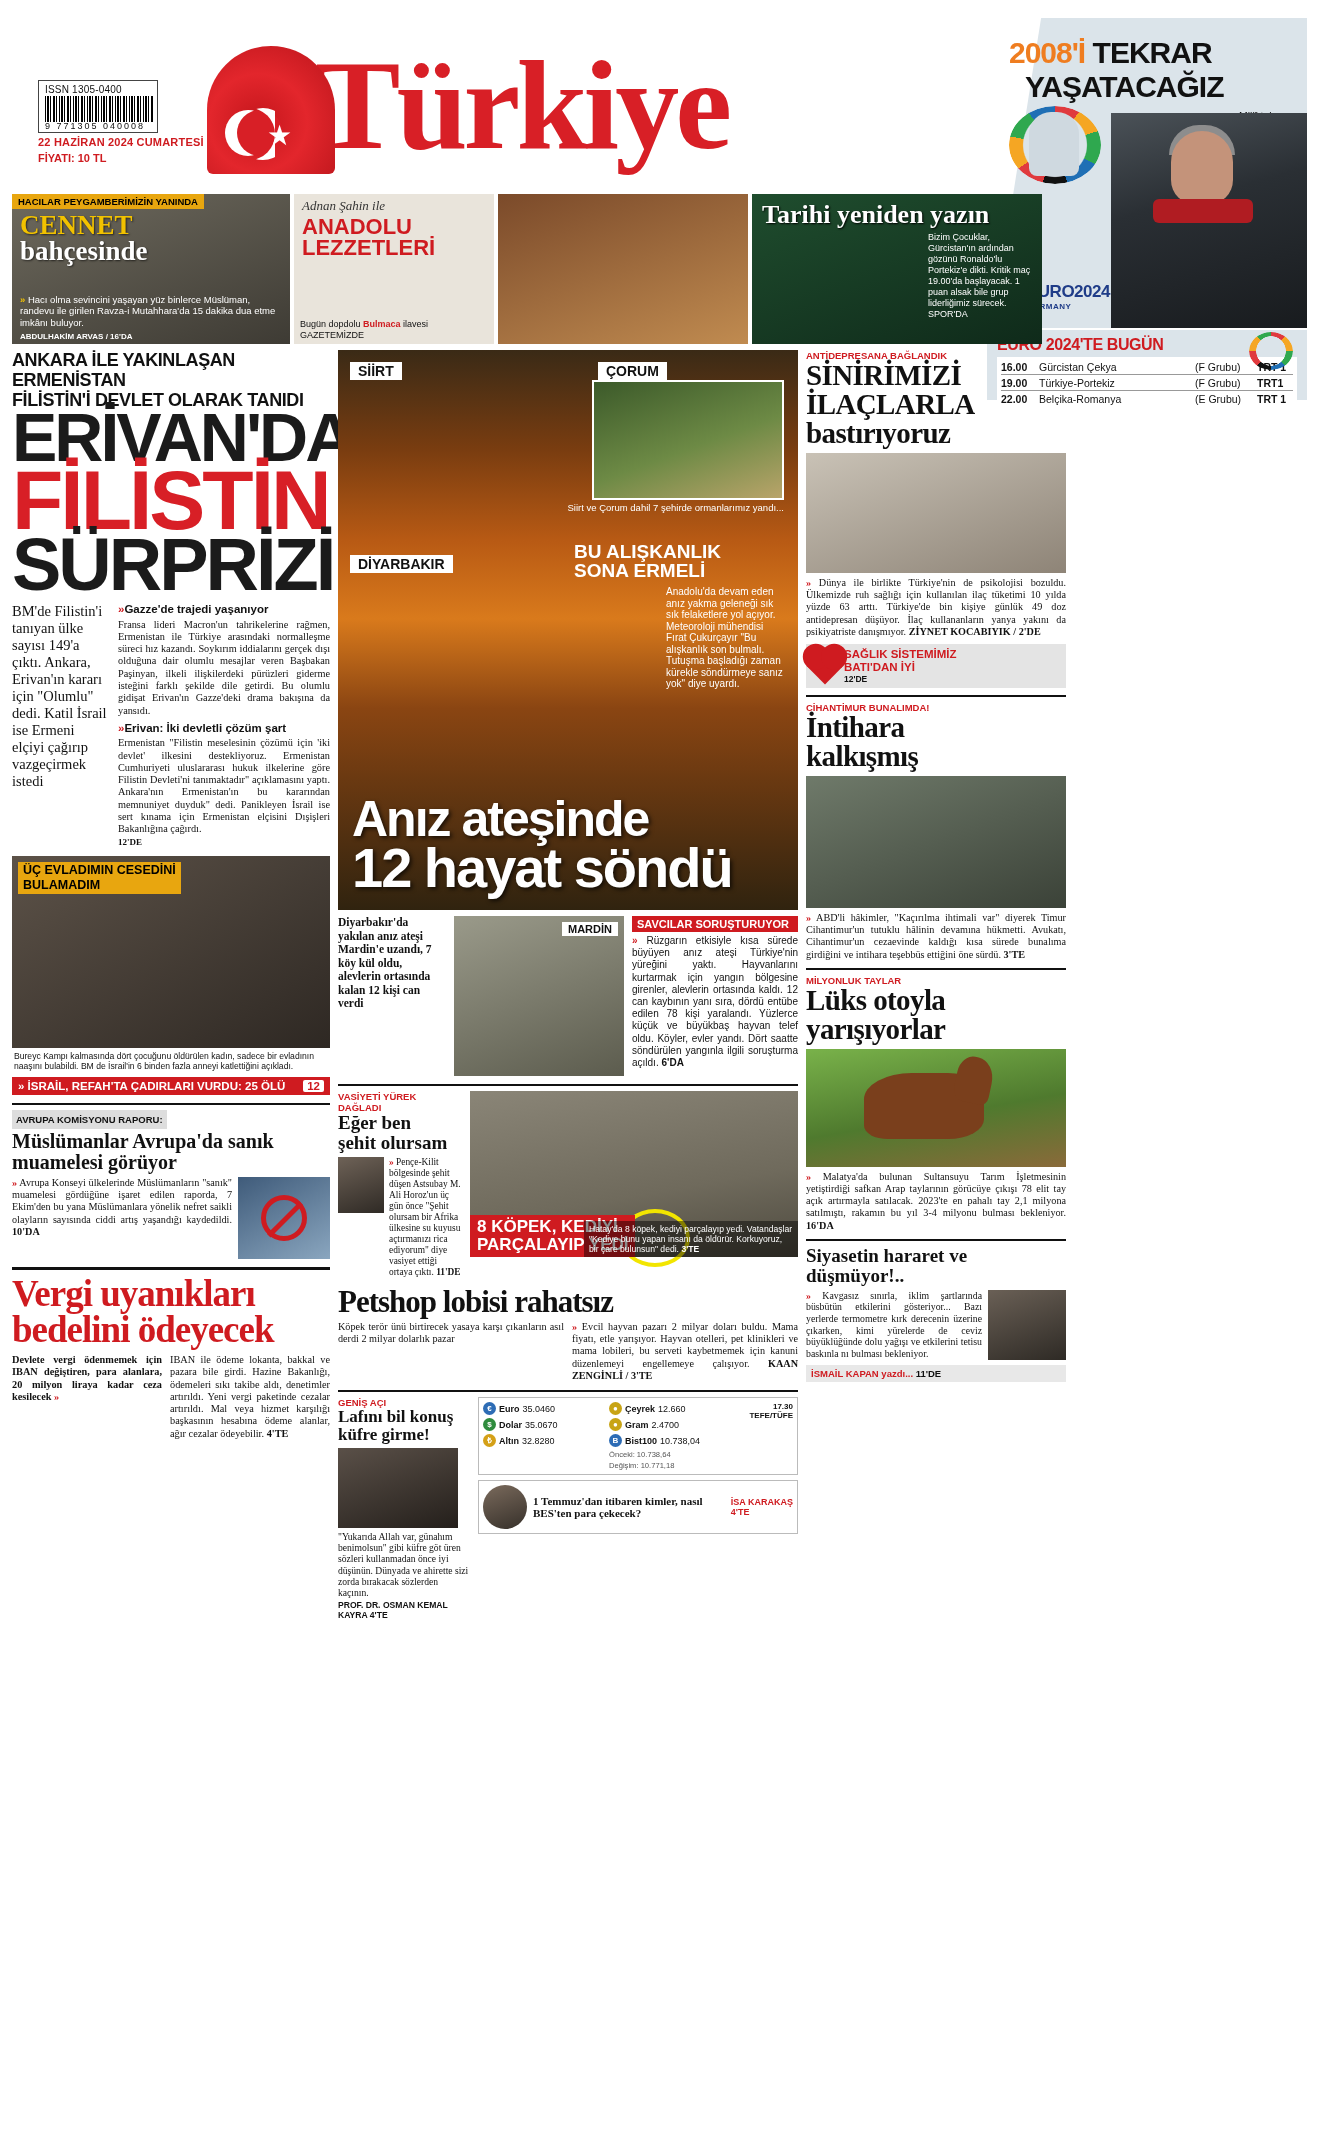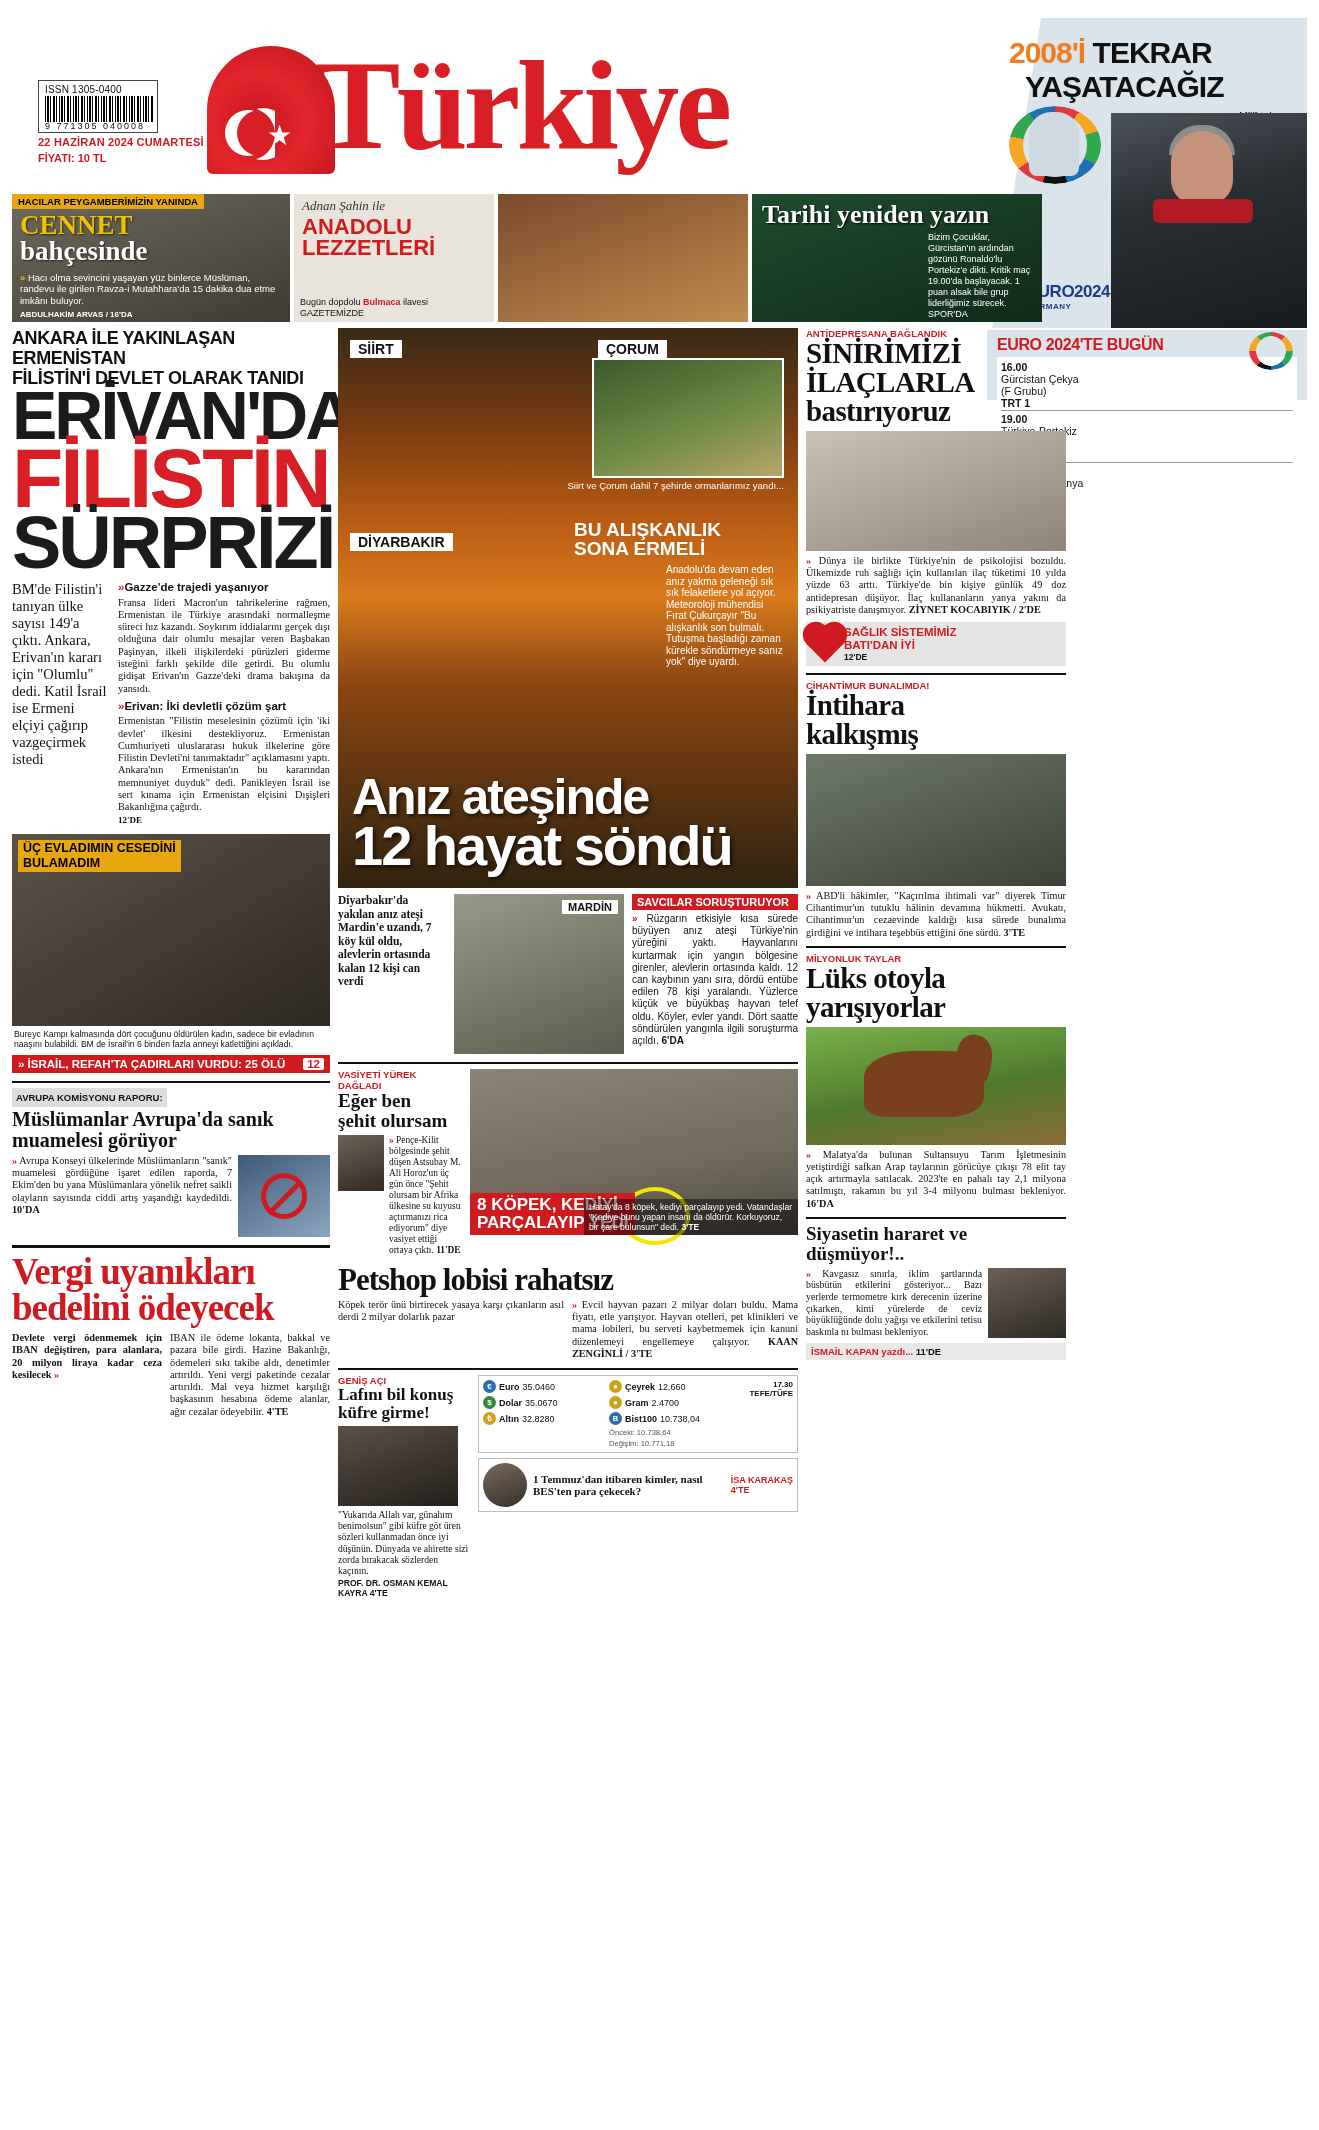--- a/index.html
+++ b/index.html
@@ -81,33 +81,33 @@
   .player-photo { position:absolute; right: -4px; bottom: 0; width: 200px; height: 215px;
     background: linear-gradient(165deg, #4b5258 0%, #2a2f34 40%, #181b1e 100%); }
   .player-head { position:absolute; left:60px; top:18px; width:62px; height:74px; border-radius:32px 32px 26px 26px; background:#c4937a; }
   .player-hair { position:absolute; left:58px; top:12px; width:66px; height:30px; border-radius:32px 32px 0 0; background:#8d8d8d; }
   .player-collar { position:absolute; left:42px; top:86px; width:100px; height:24px; background:#b01c22; border-radius:6px;}
 
   
   .euro-fixtures { position:absolute; right:0; top: 330px; width: 320px; height: 70px; background:#dbe4ea; padding:6px 10px; }
   .ef-title { font-size: 16px; font-weight: bold; color:#cf1b20; letter-spacing:-.4px; }
   .ef-table { background:#fff; margin-top:3px; padding: 2px 4px; }
-  .ef-row { display:flex; font-size: 10.5px; border-bottom: 1px solid #999; padding: 1.5px 0; flex-direction: column; }
+  .ef-row { display:flex; font-size: 10.5px; border-bottom: 1px solid #999; padding: 1.5px 0; }
   .ef-row:last-child { border-bottom: none; }
   .ef-time { width: 38px; font-weight:bold; }
   .ef-match { flex:1; }
   .ef-group { width: 62px; }
   .ef-ch { width: 36px; font-weight:bold; }
   .ef-ring { position:absolute; right:14px; top:2px; width:44px; height:38px; border-radius:50%;
     background: conic-gradient(#e03a3e 0 12%, #f5a623 12% 25%, #2fa84f 25% 38%, #1f6fb5 38% 50%, #111 50% 62%, #e03a3e 62% 75%, #f5a623 75% 88%, #2fa84f 88% 100%);
     -webkit-mask: radial-gradient(circle at 50% 50%, transparent 50%, #000 52%);
     mask: radial-gradient(circle at 50% 50%, transparent 50%, #000 52%); }
 
   
-  .teasers { position:relative; height: 128px; margin-top: 4px; display:flex; gap: 4px; }
+  .teasers { position:relative; height: 150px; margin-top: 4px; display:flex; gap: 4px; }
   .tz { position:relative; overflow:hidden; }
   .tz1 { width: 278px; background: linear-gradient(160deg,#6e6a5e,#3e3b34); }
   .tz2 { width: 200px; background:#e9e4db; }
   .tz3 { width: 250px; background: linear-gradient(160deg,#7b4a2a,#c08b50); }
   .tz4 { width: 290px; background: linear-gradient(160deg,#1f4d2e,#0f2a1a); }
   .tz-kicker { position:absolute; left:0; top:0; background:#e8a60f; color:#000; font-size:9.5px; font-weight:bold; padding:2px 6px; }
   .tz-title { position:absolute; left:8px; top:18px; color:#fff; font-family:"Liberation Serif",serif; font-weight:bold; font-size:27px; line-height:26px; text-shadow: 1px 1px 2px rgba(0,0,0,.6);}
   .tz-title .y { color:#f2c200; }
   .tz-sub { position:absolute; left:8px; right:8px; bottom: 16px; color:#fff; font-size:9.5px; line-height:11.5px; }
   .tz-cred { position:absolute; left:8px; bottom:3px; color:#fff; font-size:8px; font-weight:bold; }

